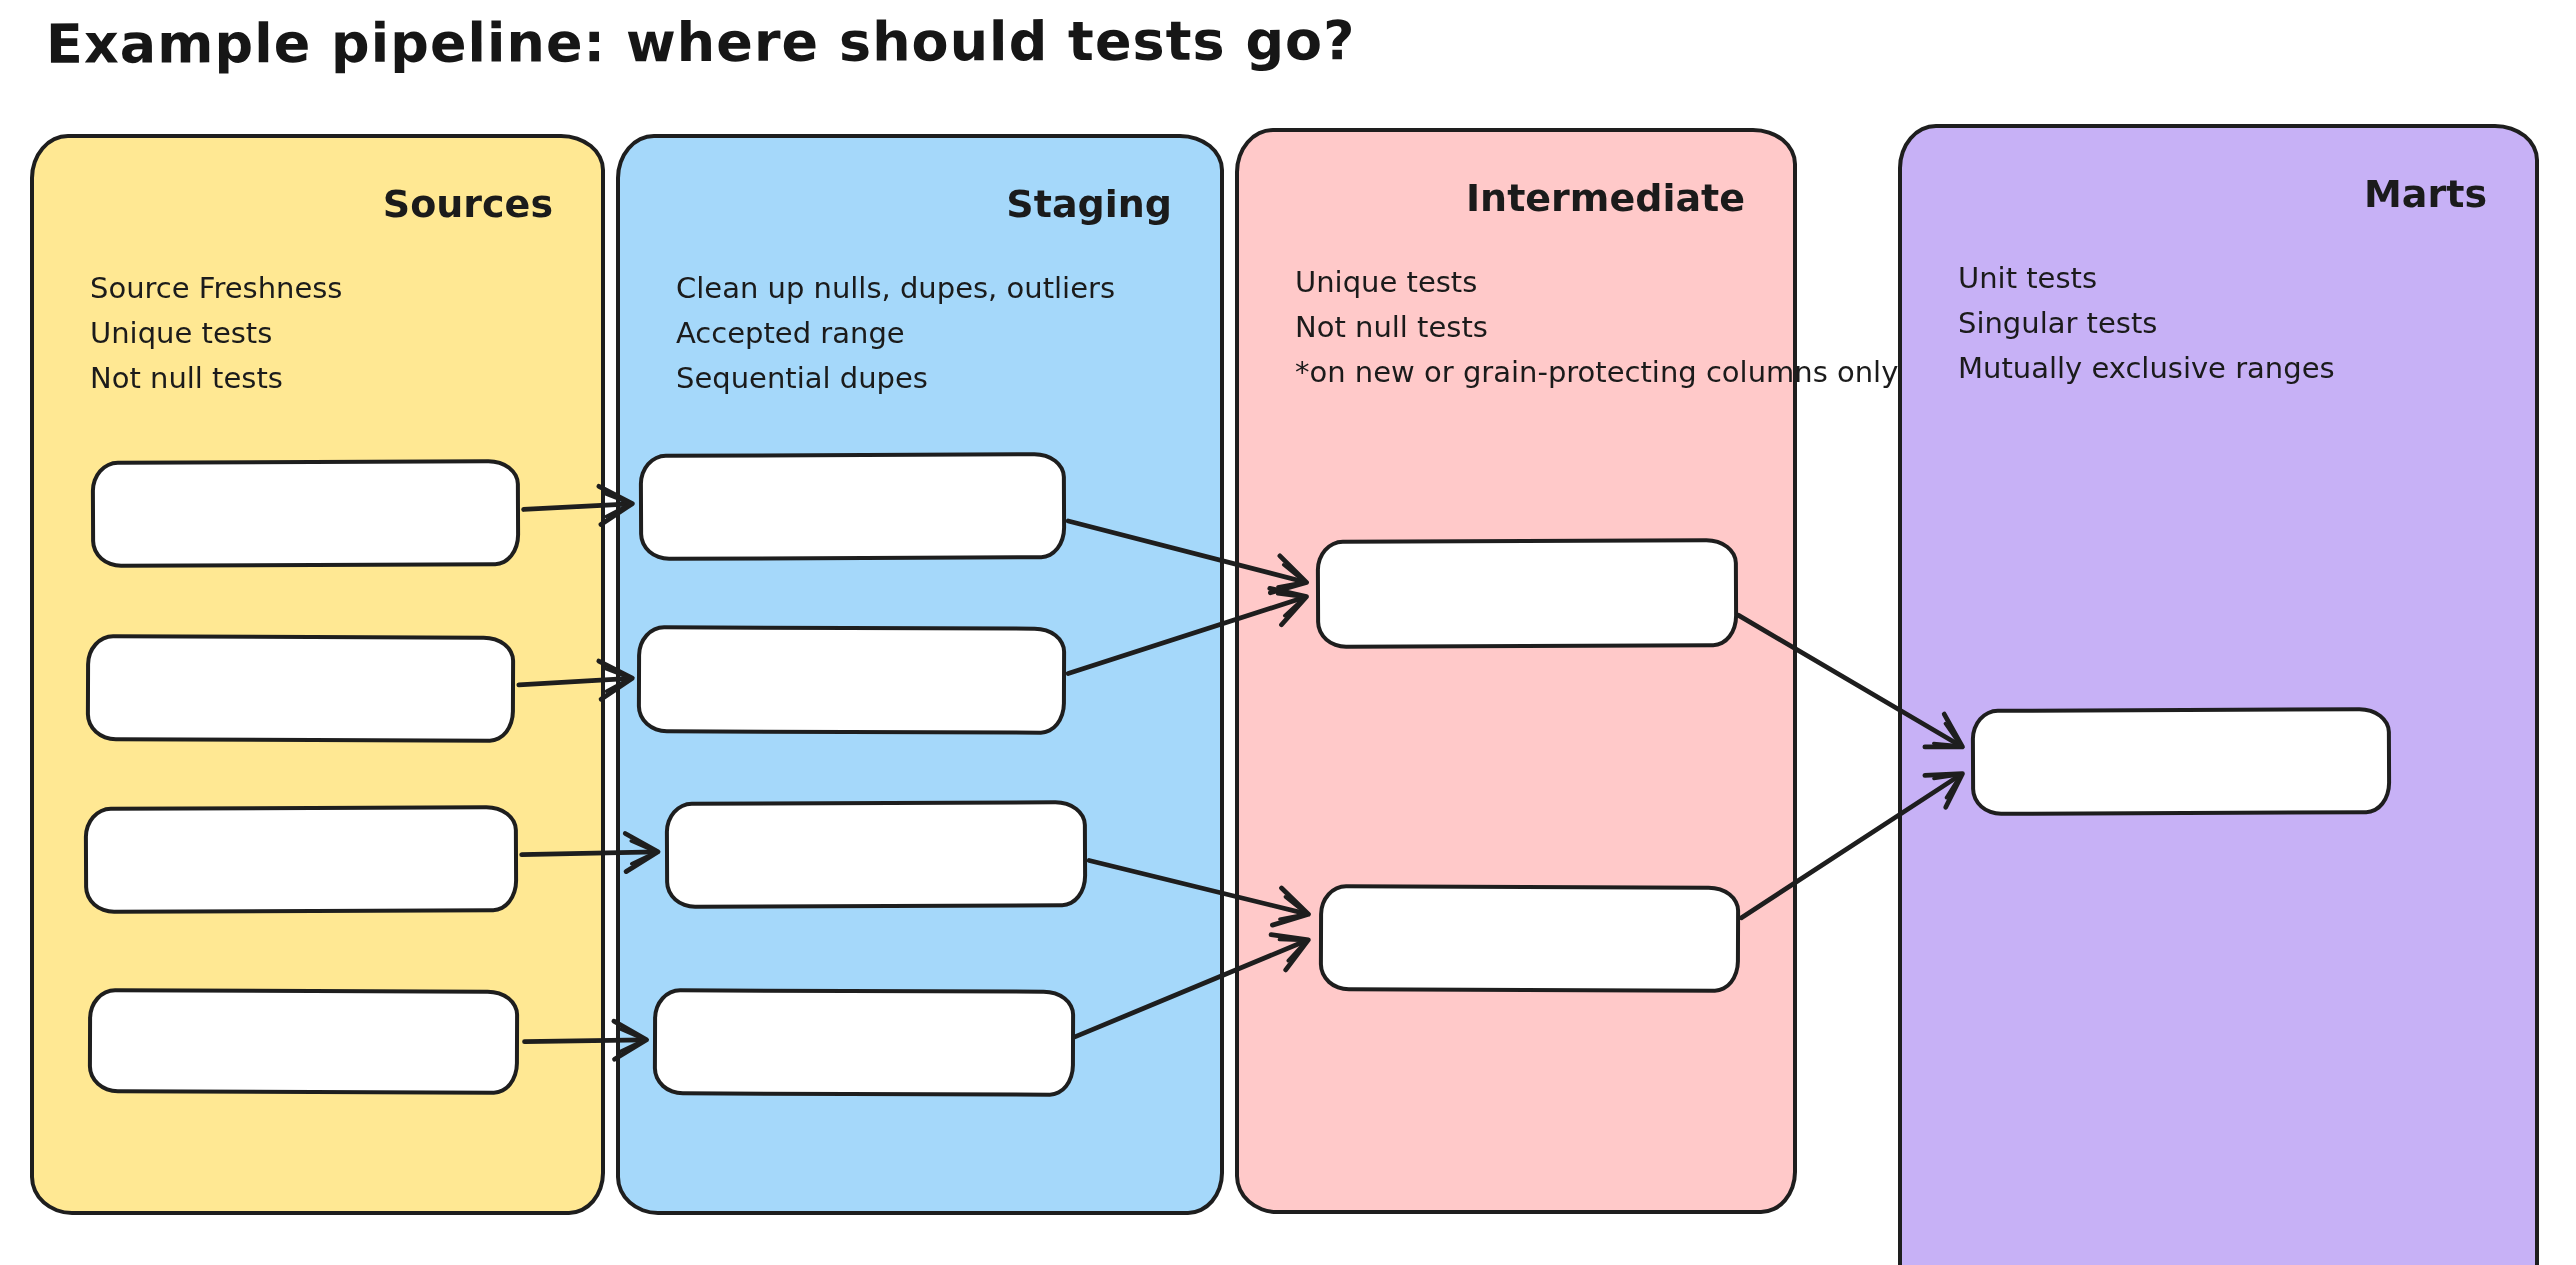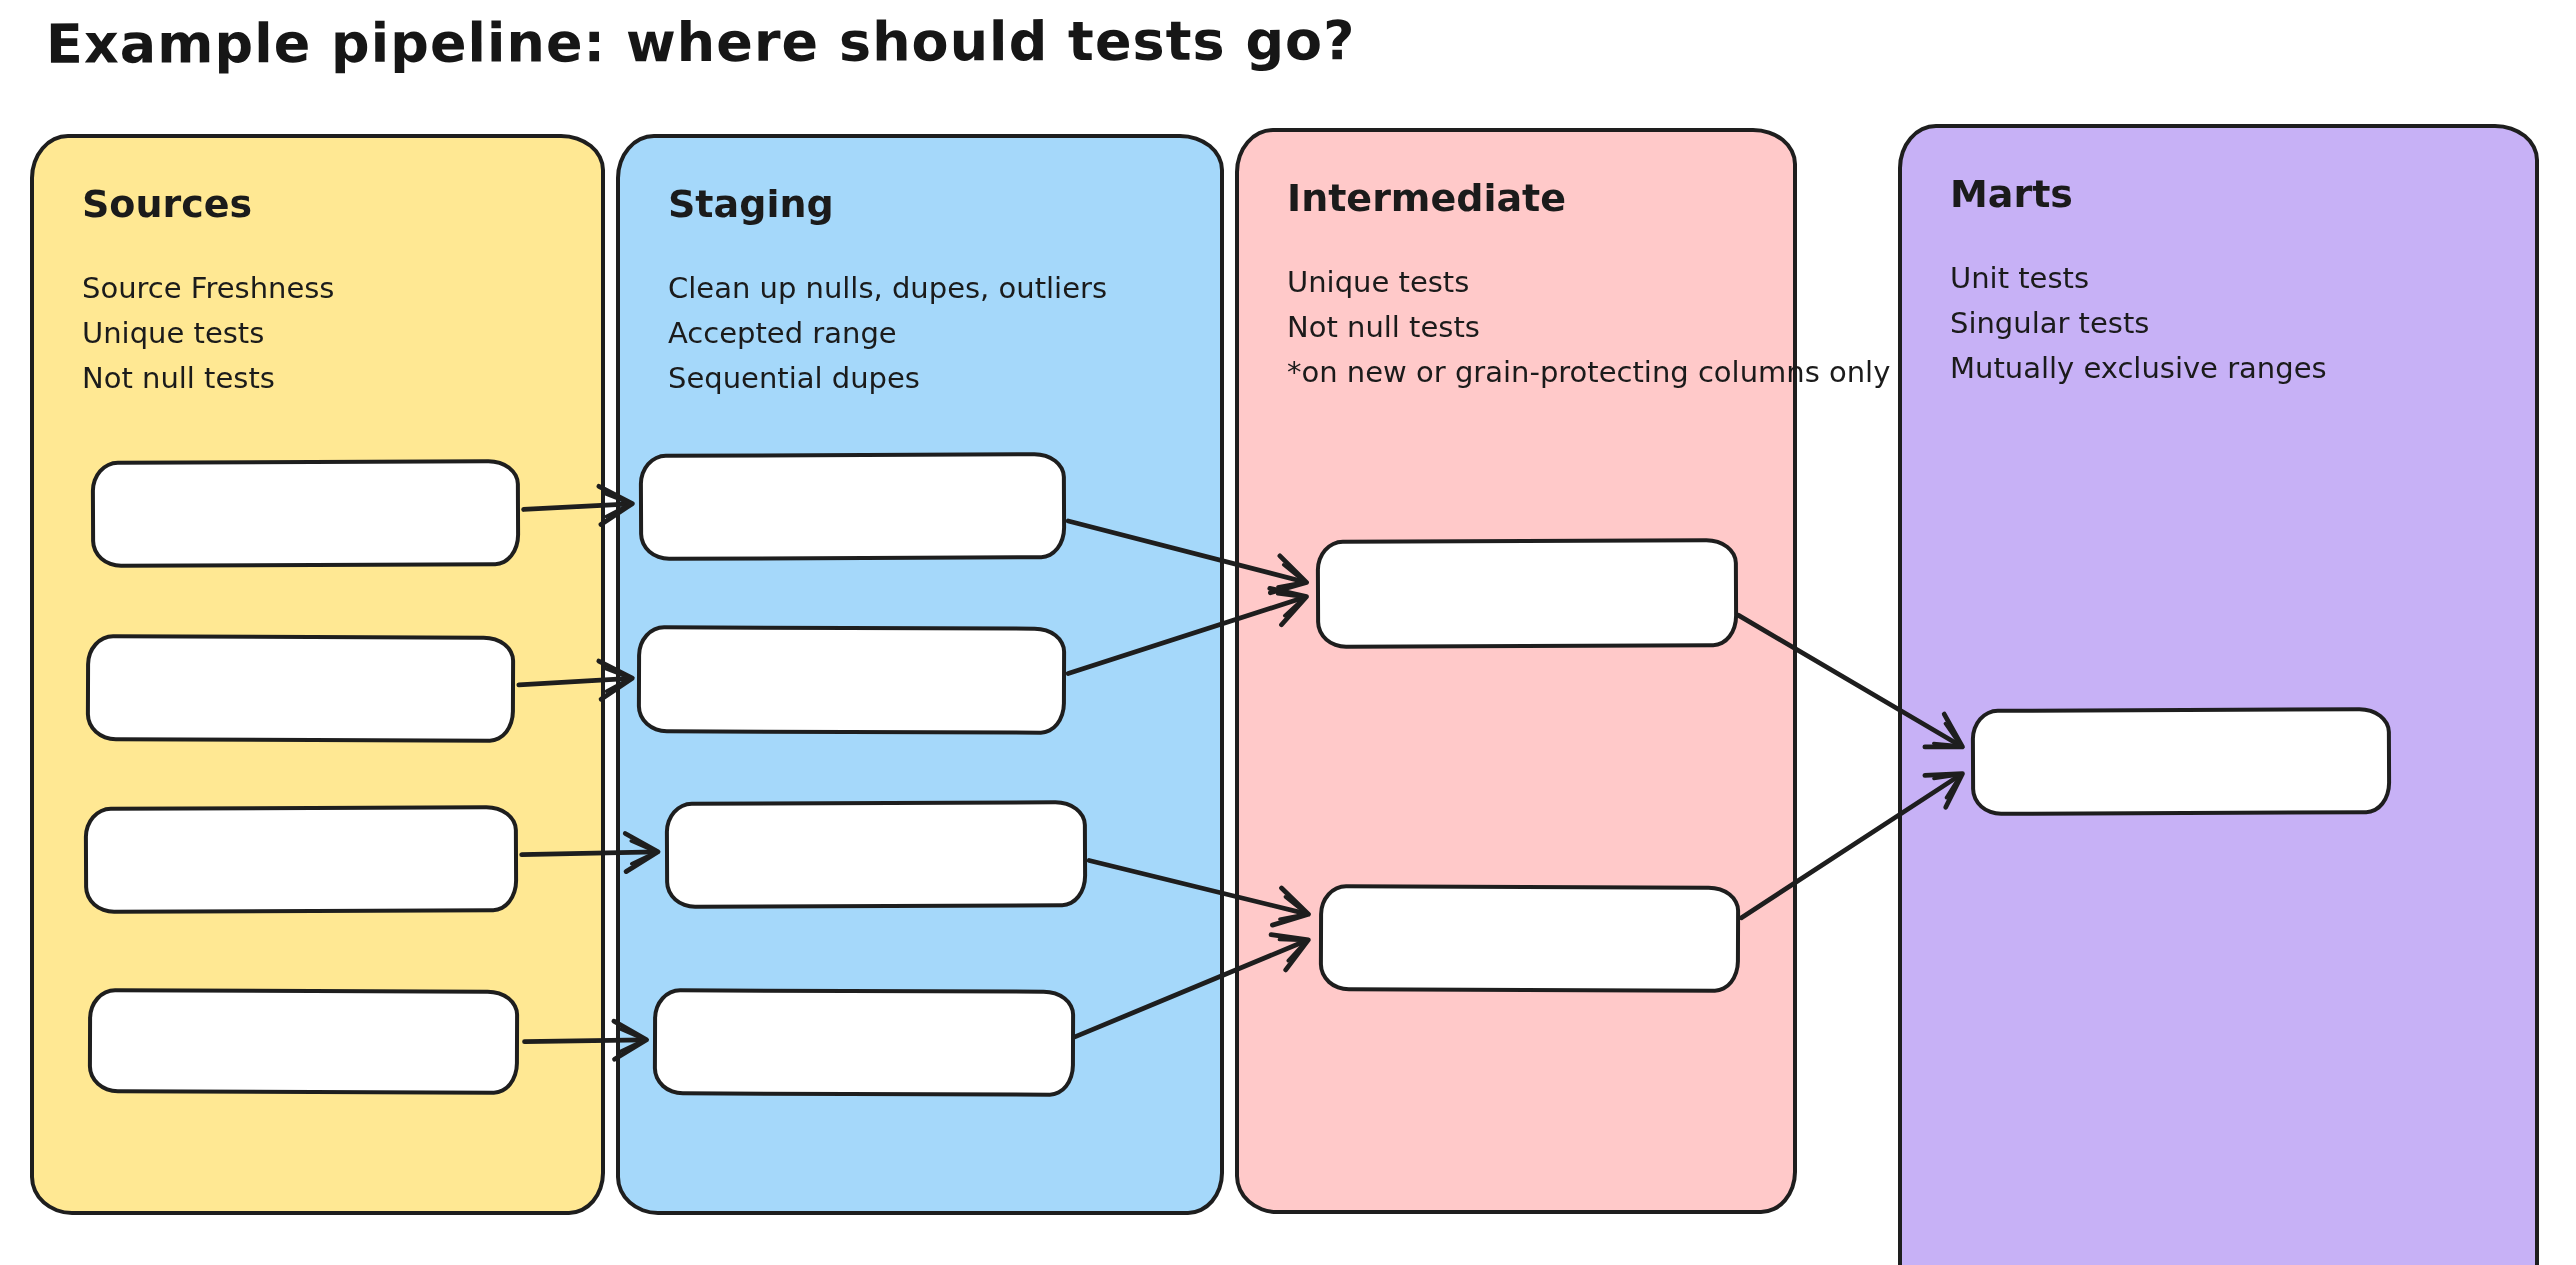--- a/index.html
+++ b/index.html
@@ -11,22 +11,22 @@
     font-size:54px;font-weight:700;letter-spacing:1px;color:#161616;
     transform:rotate(-0.15deg);
   }
 
   .column{
     position:absolute;box-sizing:border-box;
     border:4.8px solid #1e1e1e;
     border-radius:38px 44px 36px 42px / 44px 36px 42px 38px;
     padding:46px 48px;
   }
-  .col-title{margin:0;font-size:38px;font-weight:700;line-height:1.1;color:#1b1b1b;}
-  .notes{margin-top:40px;}
+  .col-title{margin:0;font-size:38px;font-weight:700;line-height:1.1;color:#1b1b1b;text-align:right;}
+  .notes{margin-top:40px;margin-left:8px;}
   .note{font-size:29px;line-height:45px;font-weight:400;white-space:nowrap;color:#1b1b1b;}
 
   .node{
     position:absolute;box-sizing:border-box;background:#ffffff;
     border:4.8px solid #1e1e1e;
     border-radius:27px 31.5px 25px 30px / 30px 25px 31.5px 27px;
   }
   .node:nth-child(odd){transform:rotate(-0.25deg);}
   .node:nth-child(even){transform:rotate(0.2deg);}
 

